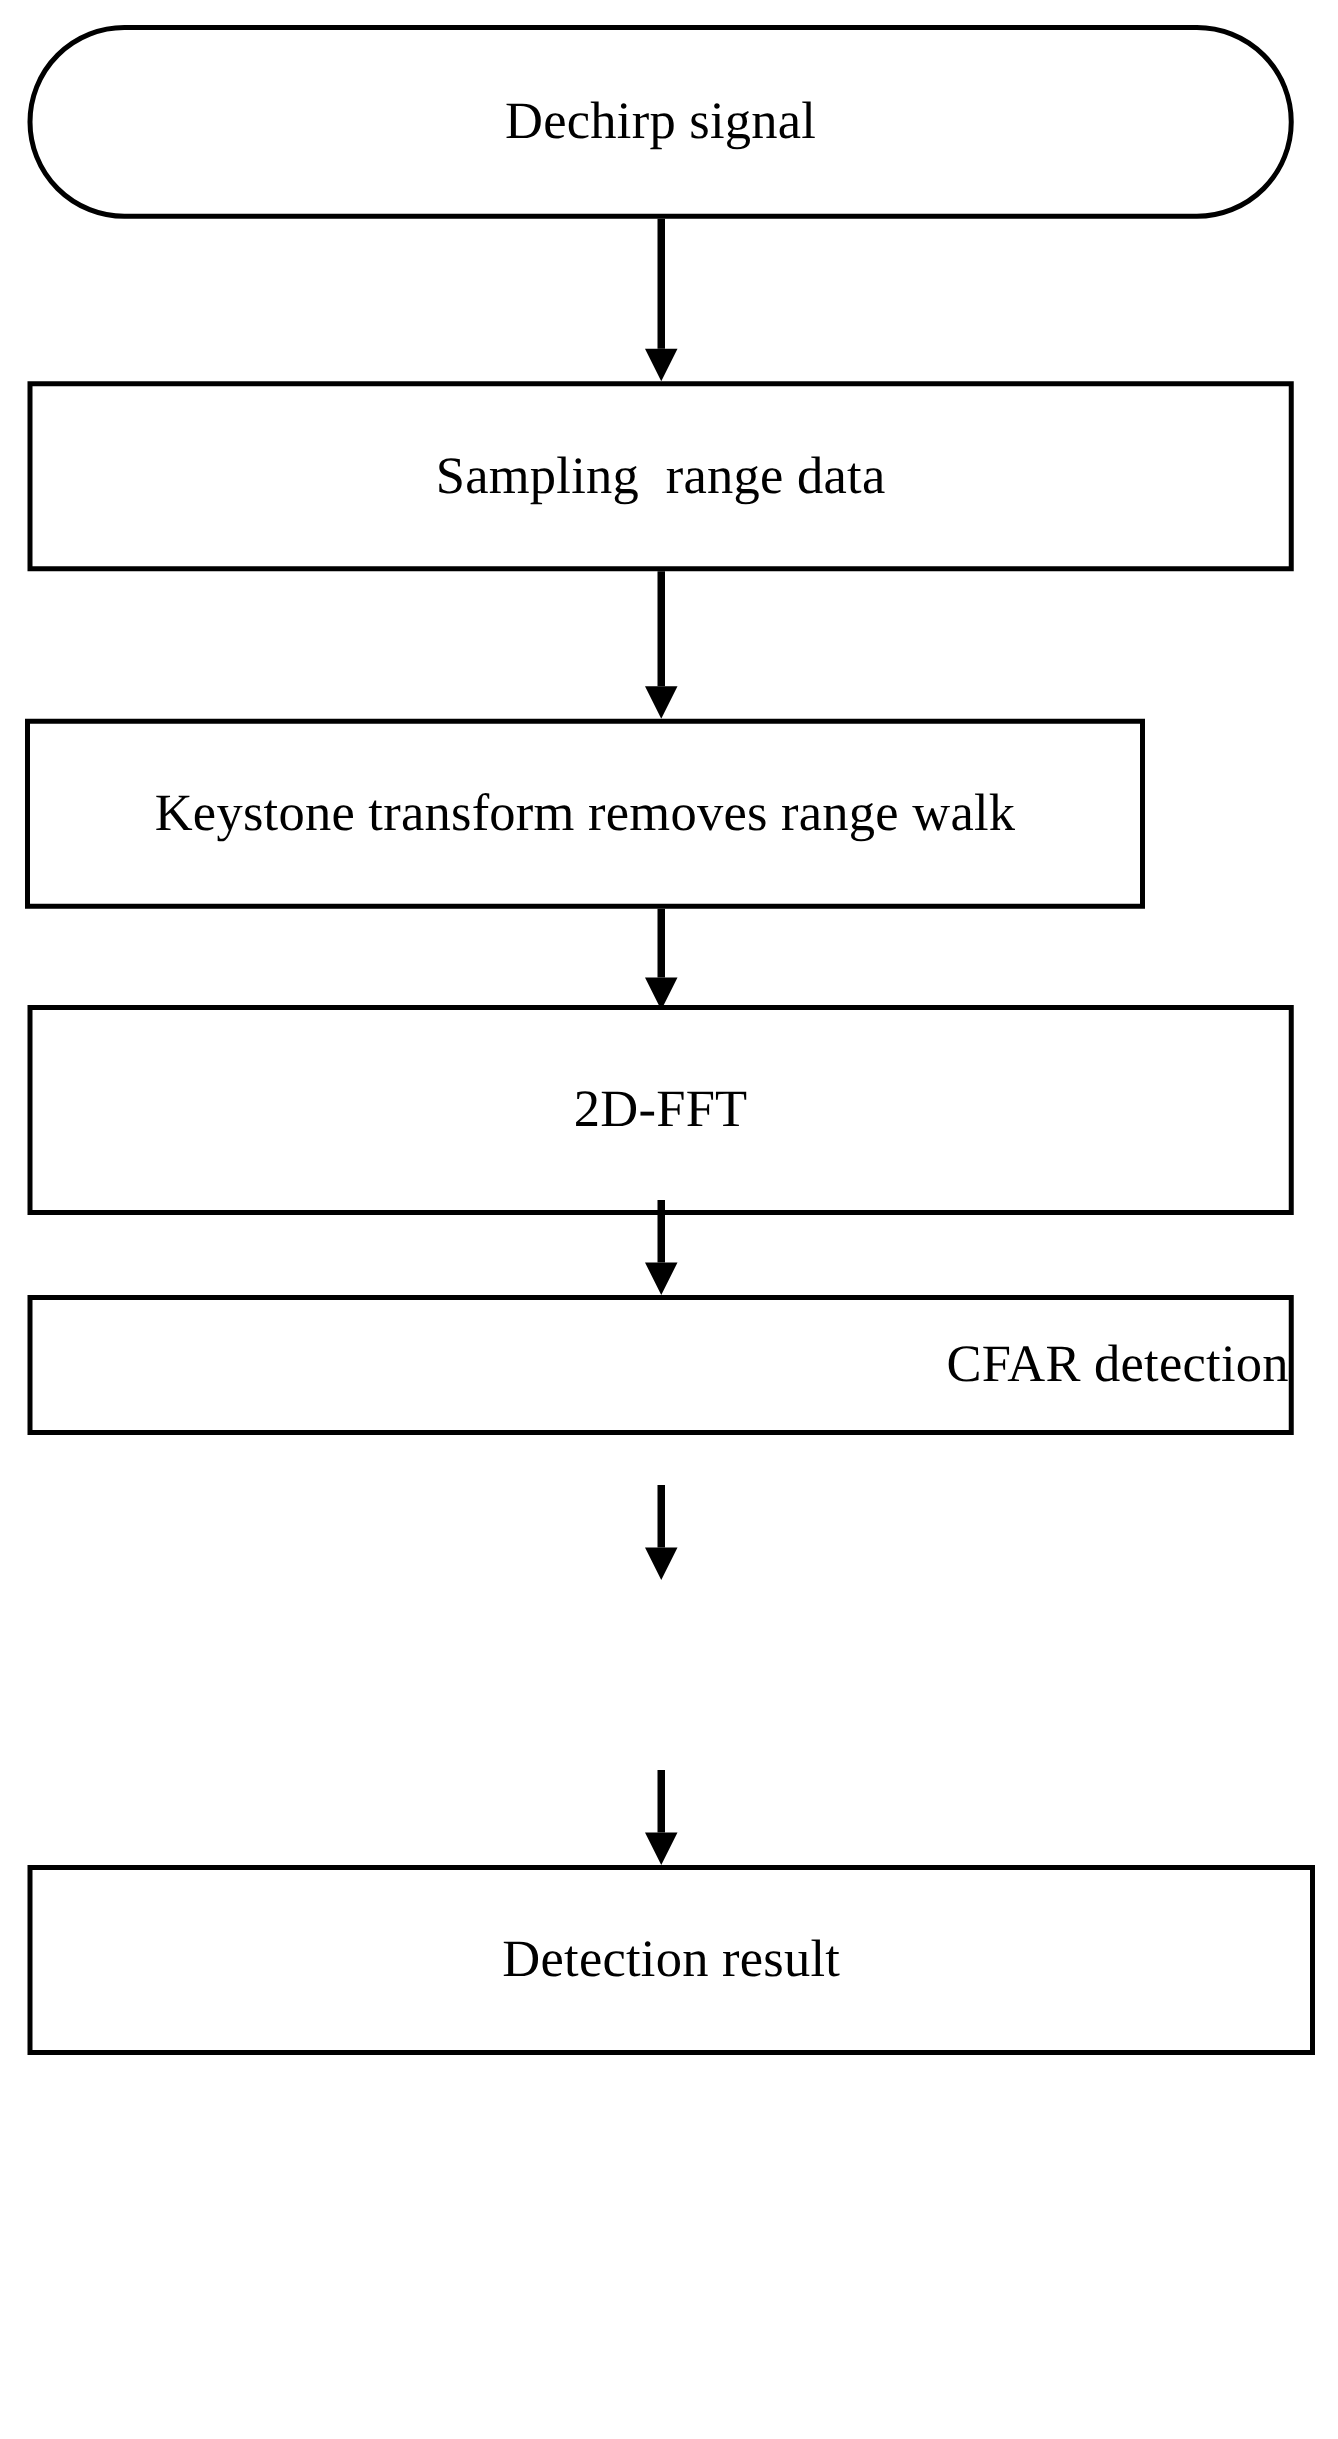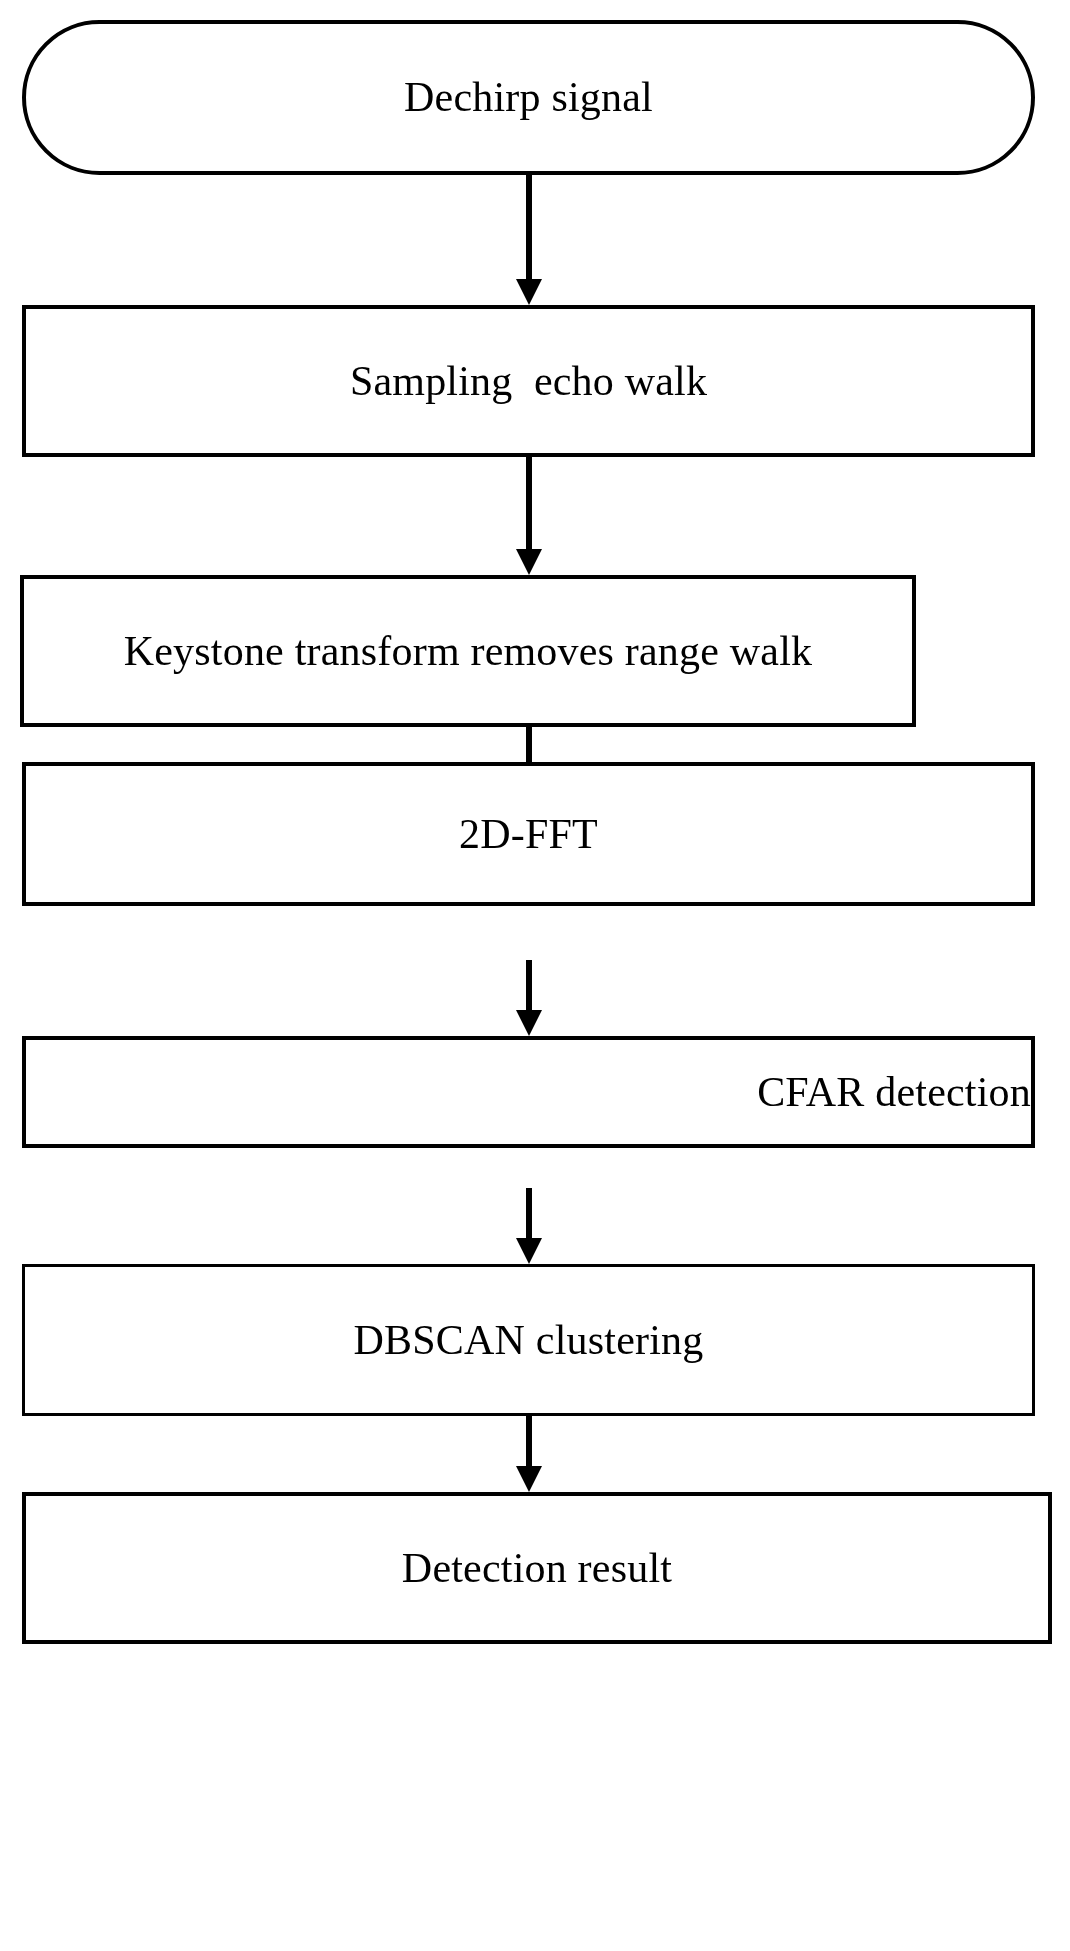--- a/index.html
+++ b/index.html
@@ -74,58 +74,55 @@
   <div class="node terminator" style="left:22px; top:20px; width:1013px; height:155px;">
     <span class="node-label">Dechirp signal</span>
   </div>
 
   <div class="connector" style="left:529px; top:175px;">
     <div class="stem" style="height:104px;"></div>
     <div class="head" style="top:104px;"></div>
   </div>
 
   <div class="node" style="left:22px; top:305px; width:1013px; height:152px;">
-    <span class="node-label">Sampling  echo walk</span>
+    <span class="node-label">Sampling  range data</span>
   </div>
 
   <div class="connector" style="left:529px; top:457px;">
     <div class="stem" style="height:92px;"></div>
     <div class="head" style="top:92px;"></div>
   </div>
 
   <div class="node" style="left:20px; top:575px; width:896px; height:152px;">
     <span class="node-label">Keystone transform removes range walk</span>
   </div>
 
   <div class="connector" style="left:529px; top:727px;">
     <div class="stem" style="height:55px;"></div>
     <div class="head" style="top:55px;"></div>
   </div>
 
-  <div class="node" style="left:22px; top:762px; width:1013px; height:144px;align-items:center;">
+  <div class="node" style="left:22px; top:804px; width:1013px; height:168px;align-items:center;">
     <span class="node-label">2D-FFT</span>
   </div>
 
   <div class="connector" style="left:529px; top:960px;">
     <div class="stem" style="height:50px;"></div>
     <div class="head" style="top:50px;"></div>
   </div>
 
   <div class="node" style="left:22px; top:1036px; width:1013px; height:112px;justify-content:flex-end;">
     <span class="node-label">CFAR detection</span>
   </div>
 
   <div class="connector" style="left:529px; top:1188px;">
     <div class="stem" style="height:50px;"></div>
     <div class="head" style="top:50px;"></div>
   </div>
 
-  <div class="node thin" style="left:22px; top:1264px; width:1013px; height:152px;">
-    <span class="node-label">DBSCAN clustering</span>
-  </div>
 
   <div class="connector" style="left:529px; top:1416px;">
     <div class="stem" style="height:50px;"></div>
     <div class="head" style="top:50px;"></div>
   </div>
 
   <div class="node" style="left:22px; top:1492px; width:1030px; height:152px;">
     <span class="node-label">Detection result</span>
   </div>
 

